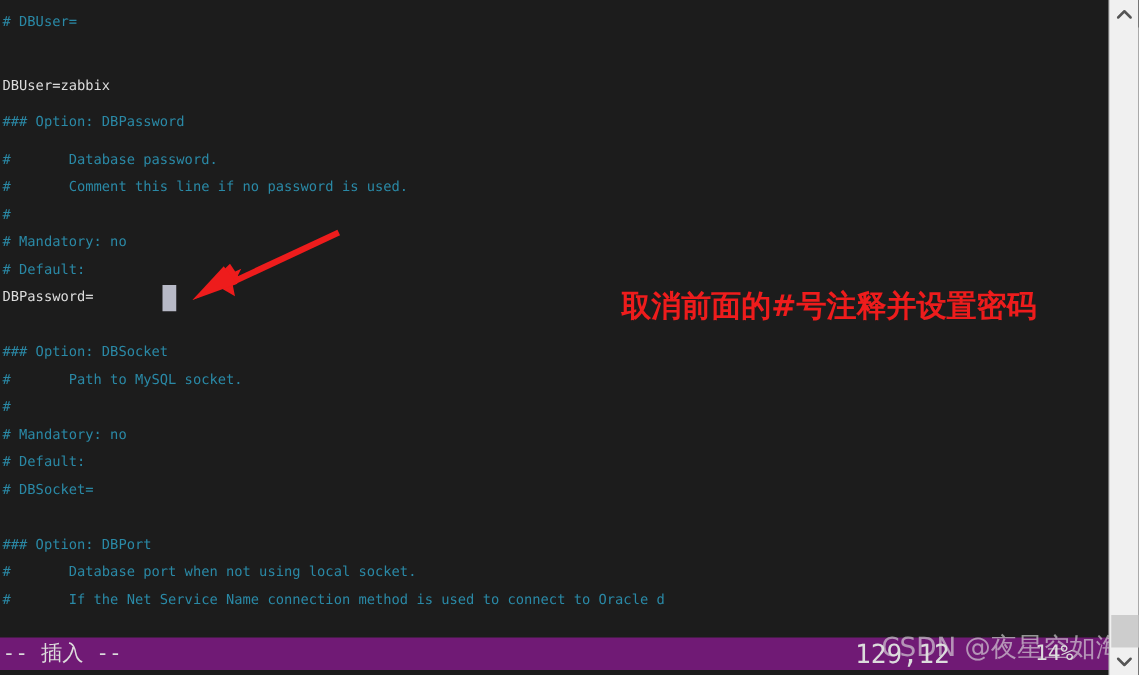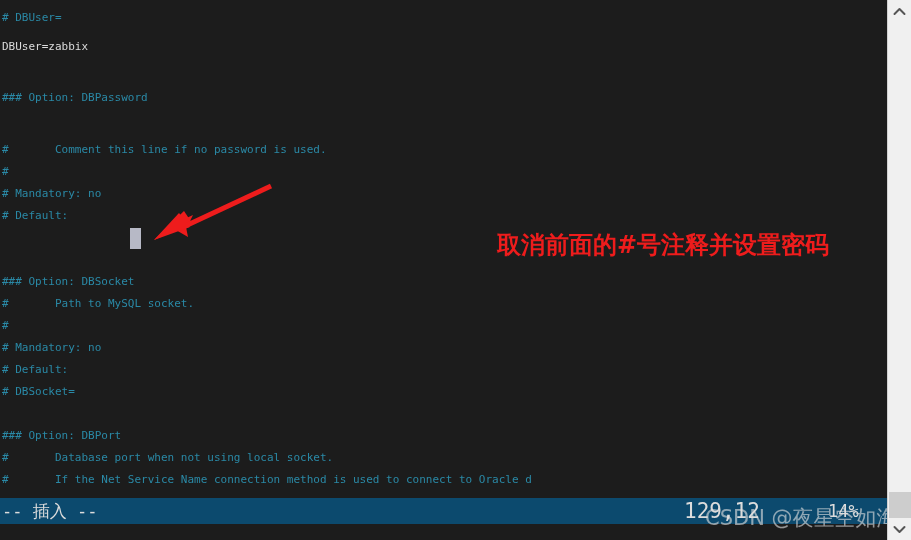--- a/index.html
+++ b/index.html
@@ -45,24 +45,24 @@
     height: 21px;
     background: #b7b9c6;
     left: 130px;
     top: 228px;
   }
 
   
   #statusbar {
     position: absolute;
     left: 0;
-    bottom: 16px;
+    bottom: 4px;
     width: 887px;
     height: 26px;
-    background: #0c4a6e;
+    background: #701a75;
   }
   #mode-text {
     position: absolute;
     left: 2px;
     top: 2px;
     font-size: 17px;
     line-height: 22px;
     color: #dcdcdc;
     white-space: pre;
     font-family: "DejaVu Sans Mono", "Liberation Mono", monospace;
@@ -164,27 +164,29 @@
 </style>
 </head>
 <body>
 
 <div id="screen">
 
   <div id="terminal">
 
     <div class="line c-comment" style="top:7px"># DBUser=</div>
     <div class="line c-comment" style="top:29px"></div>
-    <div class="line c-plain" style="top:36px">DBUser=zabbix</div>
+    <div class="line c-plain" style="top:58px">DBUser=zabbix</div>
     <div class="line c-comment" style="top:73px"></div>
     <div class="line c-comment" style="top:87px">### Option: DBPassword</div>
+    <div class="line c-comment" style="top:117px">#       Database password.</div>
     <div class="line c-comment" style="top:139px">#       Comment this line if no password is used.</div>
     <div class="line c-comment" style="top:161px">#</div>
     <div class="line c-comment" style="top:183px"># Mandatory: no</div>
     <div class="line c-comment" style="top:205px"># Default:</div>
+    <div class="line c-plain" style="top:227px">DBPassword=</div>
     <div class="line c-comment" style="top:249px"></div>
     <div class="line c-comment" style="top:271px">### Option: DBSocket</div>
     <div class="line c-comment" style="top:293px">#       Path to MySQL socket.</div>
     <div class="line c-comment" style="top:315px">#</div>
     <div class="line c-comment" style="top:337px"># Mandatory: no</div>
     <div class="line c-comment" style="top:359px"># Default:</div>
     <div class="line c-comment" style="top:381px"># DBSocket=</div>
     <div class="line c-comment" style="top:403px"></div>
     <div class="line c-comment" style="top:425px">### Option: DBPort</div>
     <div class="line c-comment" style="top:469px">#       If the Net Service Name connection method is used to connect to Oracle d</div>

